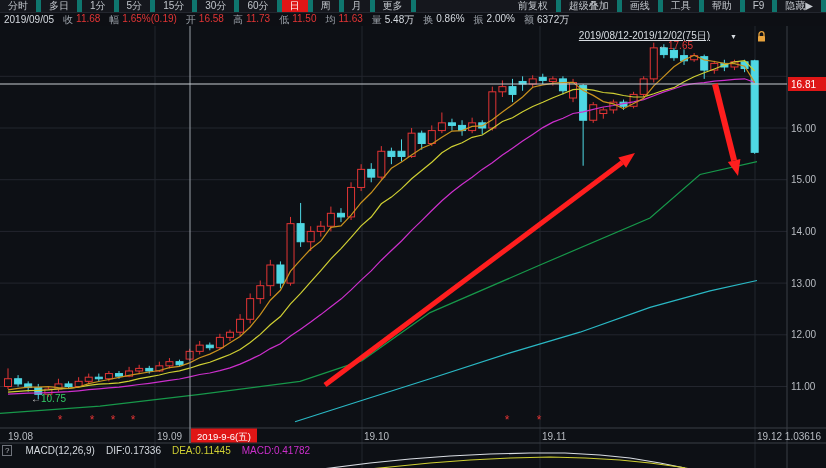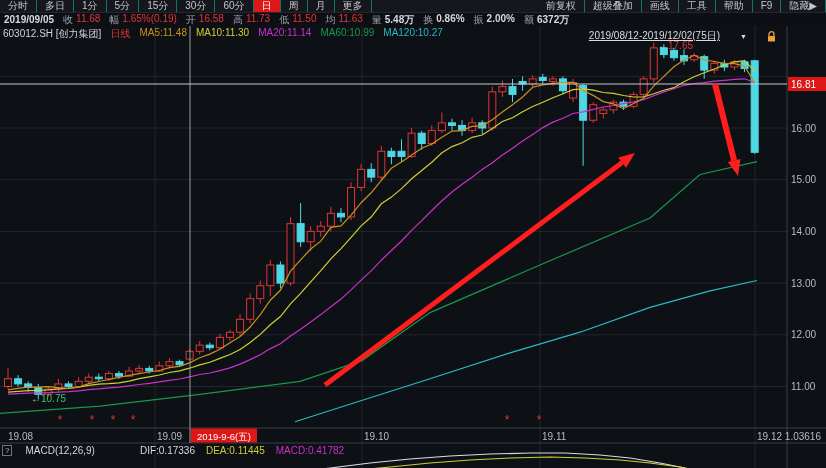--- a/index.html
+++ b/index.html
@@ -1,35 +1,35 @@
 <!DOCTYPE html>
 <html><head>
 <meta charset="utf-8">
 <style>
   html,body{margin:0;padding:0;background:#0d0f14;width:826px;height:468px;overflow:hidden;
     font-family:"Liberation Sans","DejaVu Sans",sans-serif;-webkit-font-smoothing:antialiased;}
   .bar1{display:flex;height:13px;background:#15171d;font-size:10px;color:#c2c6cc;align-items:stretch;border-bottom:1px solid #23262e;box-sizing:border-box;}
-  .tab{padding:0 8px;border-right:1px solid #0f766e;line-height:12px;white-space:nowrap;cursor:default;}
+  .tab{padding:0 8px;border-right:5px solid #0f766e;line-height:12px;white-space:nowrap;cursor:default;}
   .tab.active{background:#df1616;color:#fff;}
   .spacer{flex:1;border:none;}
   .bar2{display:flex;height:13px;align-items:center;font-size:10px;background:#0d0f14;gap:9px;padding-left:4px;color:#9aa0a8;white-space:nowrap;overflow:hidden;}
   .fld{display:flex;gap:3px;}
   .lb{color:#9aa0a8;}
-  .v-red{color:#e23535;} .v-white{color:#d5dae0;font-weight:bold;}
+  .v-red{color:#e23535;} .v-white{color:#d5dae0;}
   .chart-wrap{position:relative;width:826px;height:442px;background:#0d1015;}
   #chart-svg{position:absolute;left:0;top:0;}
   .legend{position:absolute;top:1px;left:3px;display:flex;gap:9px;font-size:10px;z-index:3;white-space:nowrap;}
   .c-code{color:#d0d4da;} .c-day{color:#e23535;}
   .c-ma5{color:#c9921e;} .c-ma10{color:#cfcf33;} .c-ma20{color:#cc2fcc;} .c-ma60{color:#17984a;} .c-ma120{color:#2ab8c4;}
-  .range-sel{position:absolute;top:3px;right:50px;display:flex;align-items:center;gap:20px;font-size:10px;color:#d8dde2;z-index:3;}
+  .range-sel{position:absolute;top:3px;right:60px;display:flex;align-items:center;gap:20px;font-size:10px;color:#d8dde2;z-index:3;}
   .range-text{text-decoration:underline;}
   .caret{font-size:7px;color:#d8dde2;}
   .macd-row{position:absolute;top:419px;left:2px;display:flex;gap:11px;font-size:10px;align-items:center;z-index:3;white-space:nowrap;}
   .help-box{border:1px solid #70747c;color:#b8bcc2;font-size:8px;line-height:9px;padding:0 2px;margin-right:2px;}
-  .m-t{color:#d5dae0;} .m-dif{color:#d5dae0;margin-left:34px;} .m-dea{color:#cfcf33;} .m-macd{color:#cc2fcc;}
+  .m-t{color:#d5dae0;} .m-dif{color:#d5dae0;} .m-dea{color:#cfcf33;} .m-macd{color:#cc2fcc;}
   .macd-scale{position:absolute;top:405px;right:5px;font-size:10px;color:#b8bcc2;z-index:3;}
 </style>
 </head>
 <body>
 
 <div class="bar1">
   <div class="tab">分时</div>
   <div class="tab">多日</div>
   <div class="tab">1分</div>
   <div class="tab">5分</div>
@@ -318,29 +318,20 @@
       <g>
         <rect x="788" y="51" width="38" height="14" fill="#df1616"></rect>
         <text x="791" y="61.5" fill="#ffffff" font-size="10" text-anchor="start" font-family="&quot;Liberation Sans&quot;,&quot;DejaVu Sans&quot;,sans-serif">16.81</text>
       </g>
       <g clip-path="url(#macdClip)" fill="none">
         <path d="M288.0,448.0 L330.0,442.0 L370.0,437.0 L410.0,433.0 L450.0,430.0 L490.0,428.0 L530.0,427.0 L565.0,427.0 L600.0,429.0 L630.0,432.0 L660.0,437.0 L685.0,442.0" stroke="#d8dce2" stroke-width="1.2"></path>
         <path d="M308.0,450.0 L350.0,445.0 L390.0,441.0 L430.0,437.0 L470.0,434.0 L510.0,432.0 L550.0,431.0 L585.0,432.0 L620.0,434.0 L650.0,437.0 L680.0,441.0 L700.0,445.0" stroke="#cfcf33" stroke-width="1.2"></path>
       </g>
     </svg>
 
-  <div class="legend">
-    <span class="c-code">603012.SH [创力集团]</span>
-    <span class="c-day">日线</span>
-    <span class="c-ma5">MA5:11.48</span>
-    <span class="c-ma10">MA10:11.30</span>
-    <span class="c-ma20">MA20:11.14</span>
-    <span class="c-ma60">MA60:10.99</span>
-    <span class="c-ma120">MA120:10.27</span>
-  </div>
 
   <div class="range-sel">
     <span class="range-text">2019/08/12-2019/12/02(75日)</span>
     <span class="caret">▼</span>
     <svg width="9" height="11" viewBox="0 0 9 11">
       <path d="M2 5 V3.2 A2.5 2.5 0 0 1 7 3.2 V5" fill="none" stroke="#e8a33d" stroke-width="1.3"></path>
       <rect x="1" y="5" width="7" height="5.5" rx="0.5" fill="#e8a33d"></rect>
     </svg>
   </div>
 

